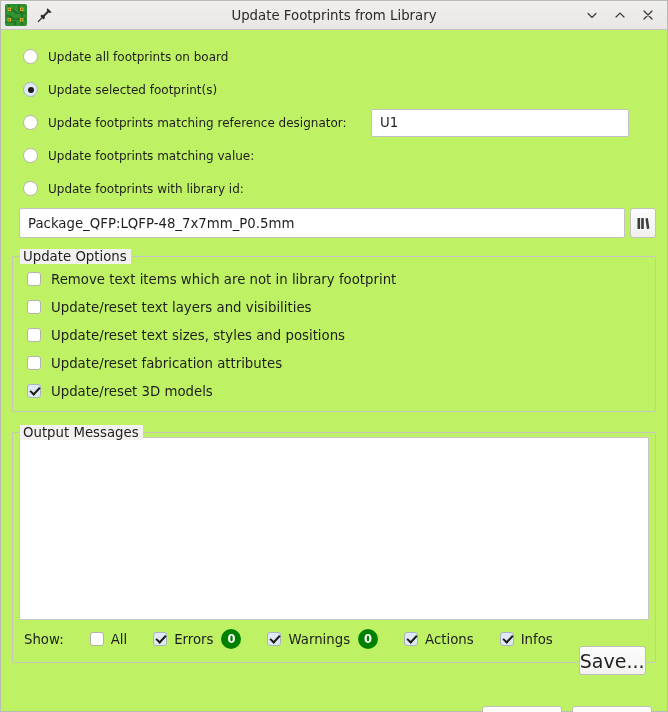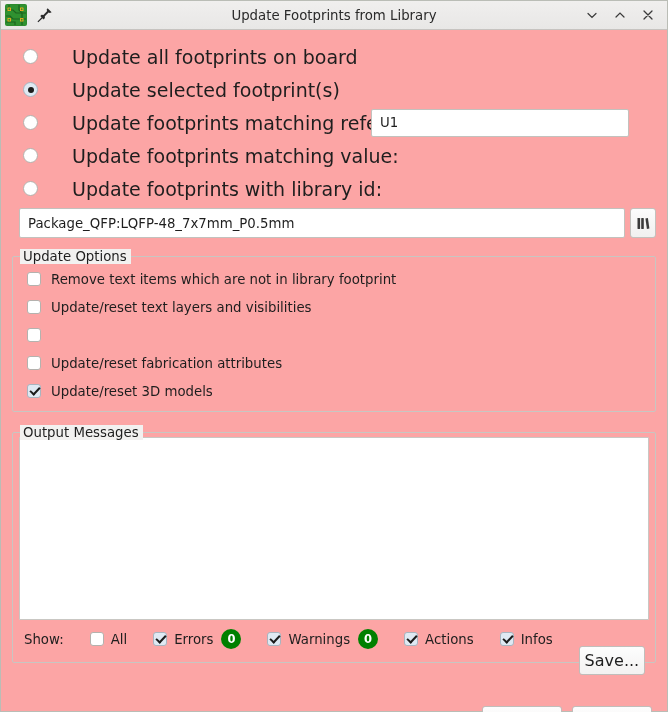--- a/index.html
+++ b/index.html
@@ -12,21 +12,21 @@
     background: #f2f1f0;
     font-family: "DejaVu Sans", "Liberation Sans", sans-serif;
     font-size: 13.3px;
     color: #1e1e1e;
     overflow: hidden;
     -webkit-font-smoothing: antialiased;
   }
   .window {
     width: 668px;
     height: 712px;
-    background: #fca5a5;
+    background: #bef264;
     display: flex;
     flex-direction: column;
     box-sizing: border-box;
     border: 1px solid #babdb6;
     position: relative;
   }
 
   
   .titlebar {
     height: 29px;
@@ -128,24 +128,23 @@
     left: 50%;
     top: 50%;
     width: 6px;
     height: 6px;
     margin-left: -3px;
     margin-top: -3px;
     border-radius: 50%;
     background: #1c1c1c;
   }
   .radio-label {
-    font-size: 19px;
+    font-size: 12px;
     color: #1e1e1e;
     white-space: nowrap;
-    margin-left: 24px;
   }
 
   .field {
     background: #ffffff;
     border: 1px solid #c3c1bd;
     border-radius: 2px;
     height: 28px;
     box-sizing: border-box;
     display: flex;
     align-items: center;
@@ -298,21 +297,21 @@
     display: flex;
     align-items: center;
     justify-content: center;
     margin-left: 8px;
     flex: none;
   }
   .btn {
     border: 1px solid #c0bebb;
     border-radius: 3px;
     background: linear-gradient(to bottom, #fdfdfd 0%, #f3f2f1 100%);
-    font-size: 16px;
+    font-size: 19px;
     color: #1e1e1e;
     font-family: "DejaVu Sans", "Liberation Sans", sans-serif;
     display: flex;
     align-items: center;
     justify-content: center;
     cursor: default;
     box-sizing: border-box;
     margin-top: 43px;
   }
   .btn-save {
@@ -446,20 +445,21 @@
       <div class="check-row">
         <span class="checkbox"></span>
         <span class="check-label">Remove text items which are not in library footprint</span>
       </div>
       <div class="check-row">
         <span class="checkbox"></span>
         <span class="check-label">Update/reset text layers and visibilities</span>
       </div>
       <div class="check-row">
         <span class="checkbox"></span>
+        <span class="check-label">Update/reset text sizes, styles and positions</span>
       </div>
       <div class="check-row">
         <span class="checkbox"></span>
         <span class="check-label">Update/reset fabrication attributes</span>
       </div>
       <div class="check-row">
         <span class="checkbox checked"></span>
         <span class="check-label">Update/reset 3D models</span>
       </div>
     </div>

